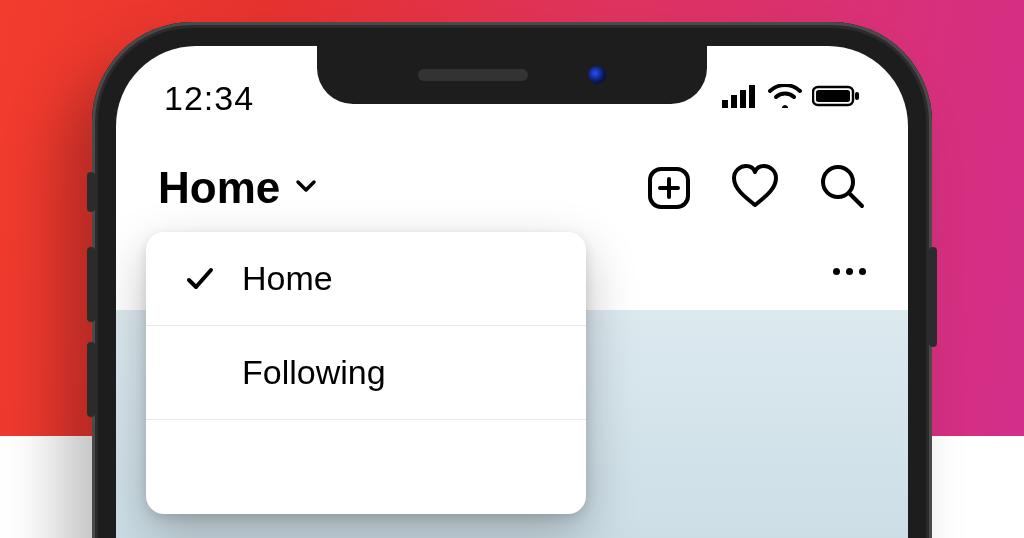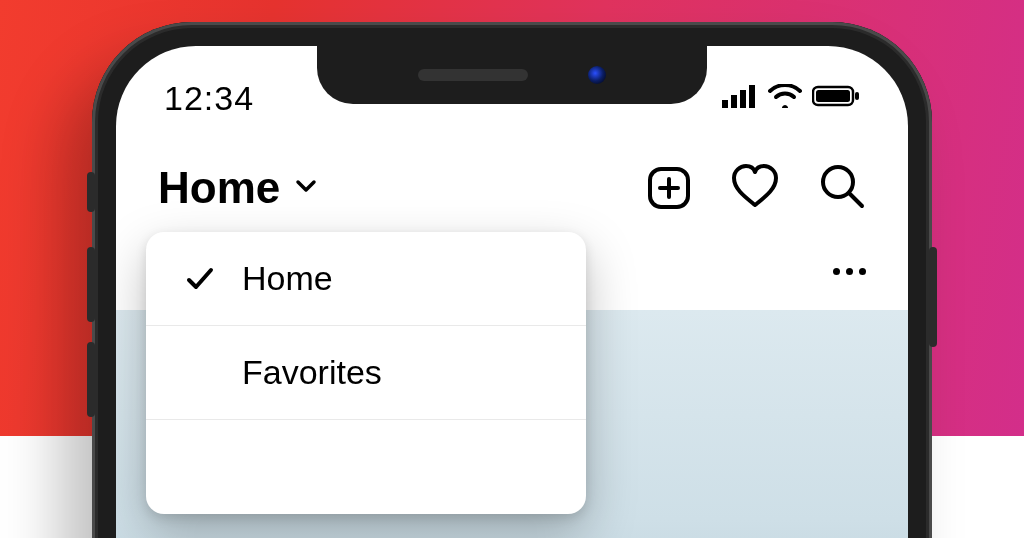--- a/index.html
+++ b/index.html
@@ -205,21 +205,21 @@
         <div class="dd-item">
           <span class="dd-icon">
             <svg width="30" height="30" viewBox="0 0 30 30">
                 <path d="M4 16 L11 23 L26 6" stroke="#000" stroke-width="4" fill="none" stroke-linecap="round" stroke-linejoin="round"></path>
               </svg>
           </span>
           <span>Home</span>
         </div>
         <div class="dd-item">
           <span class="dd-icon"></span>
-          <span>Favorites</span>
+          <span>Following</span>
         </div>
         <div class="dd-item">
           
           
         </div>
       </div>
 
     </div>
   </div>
 </div>

